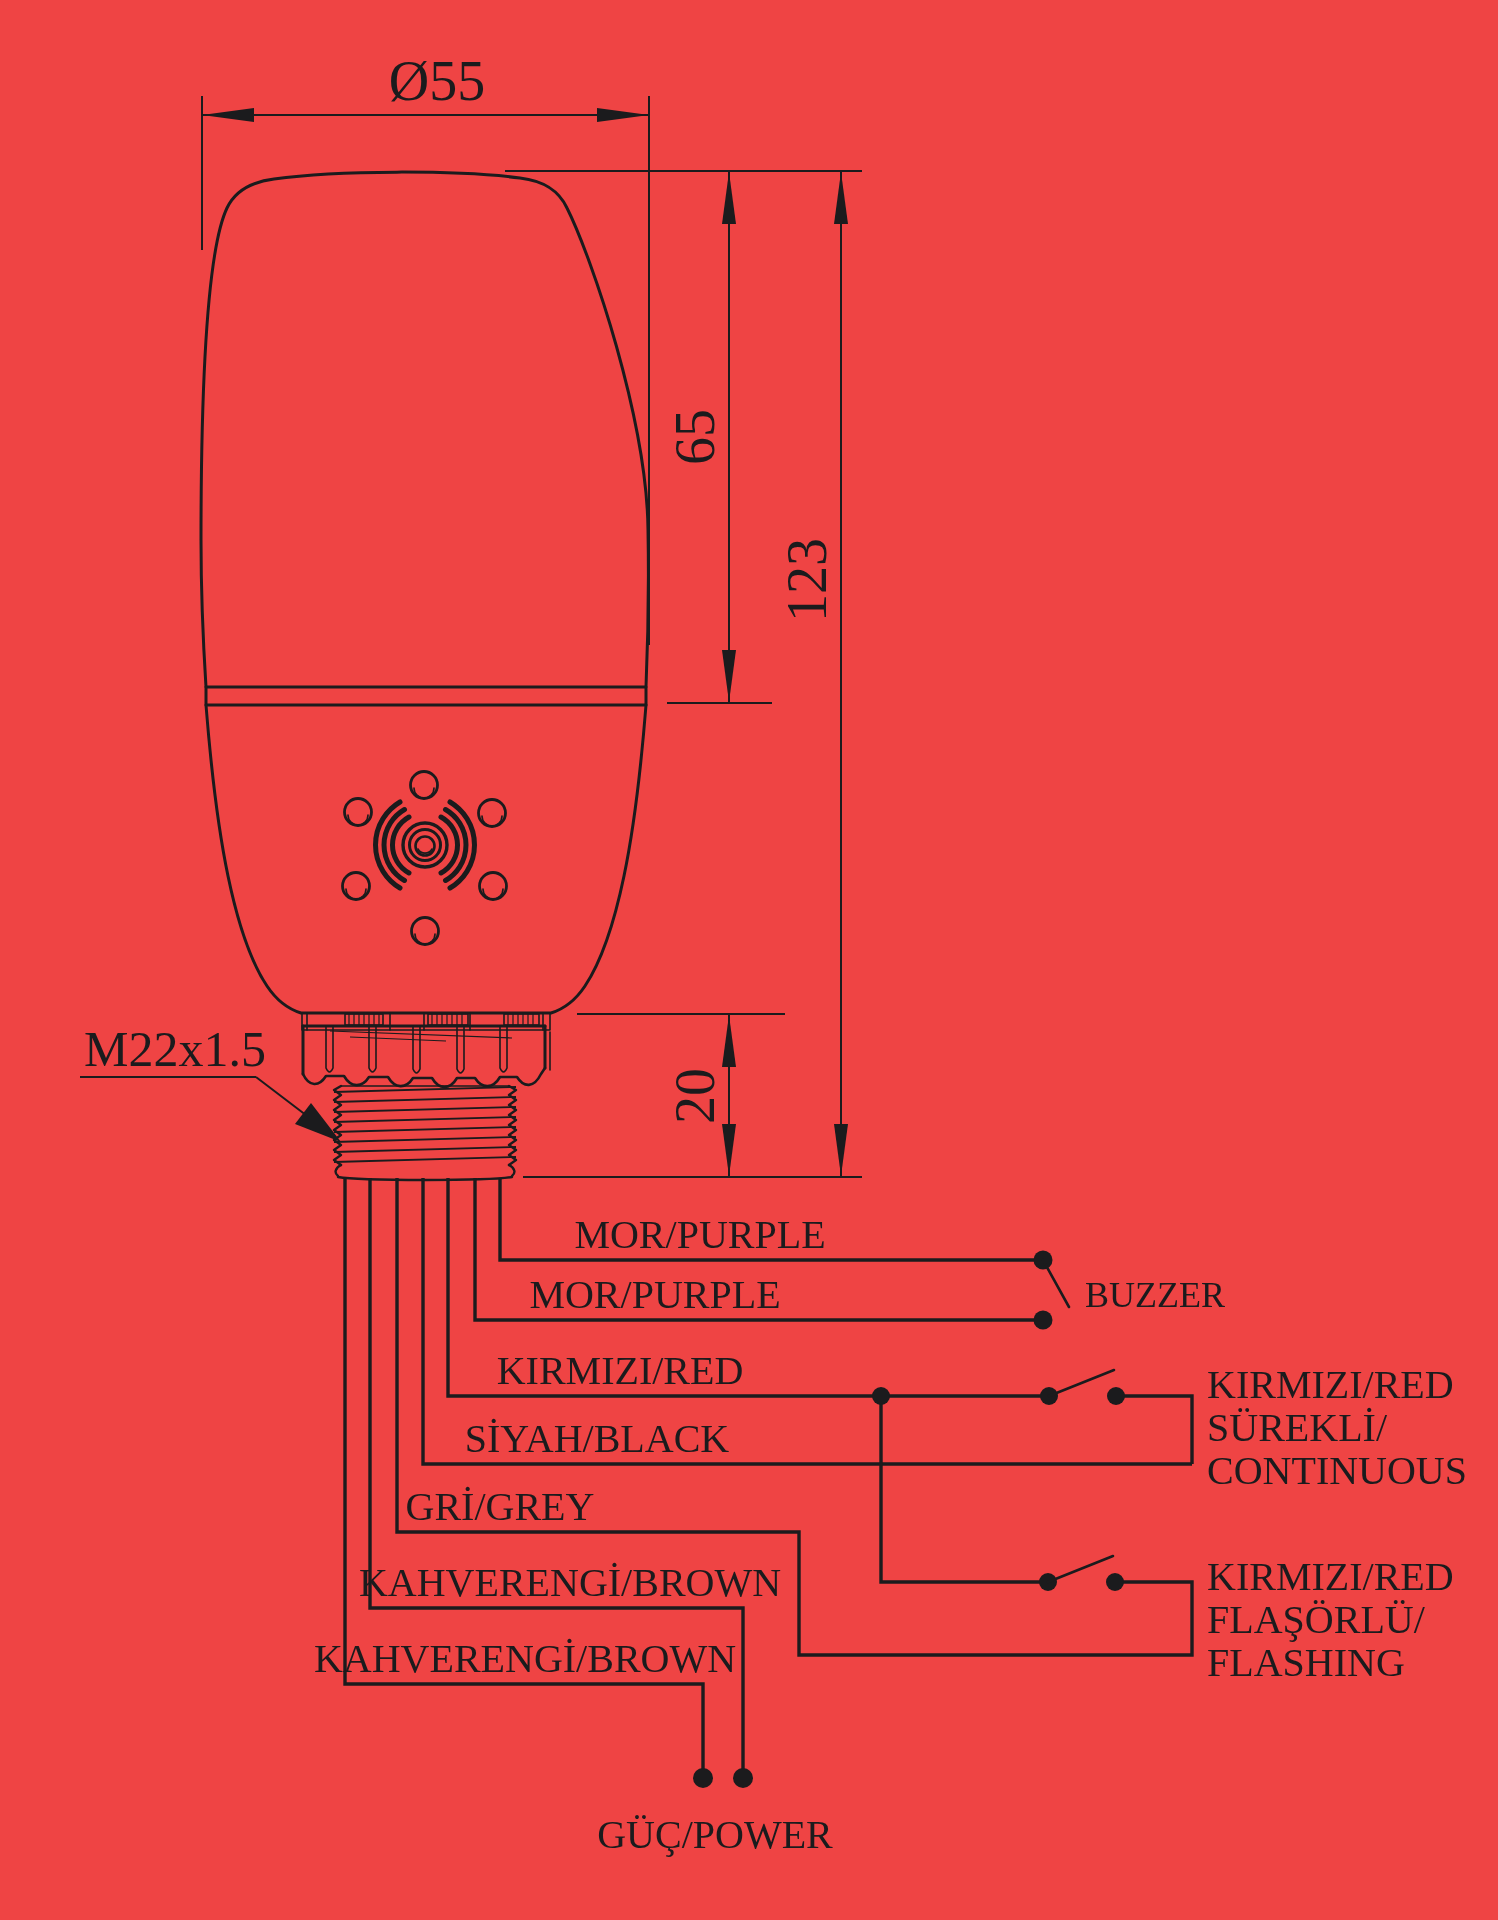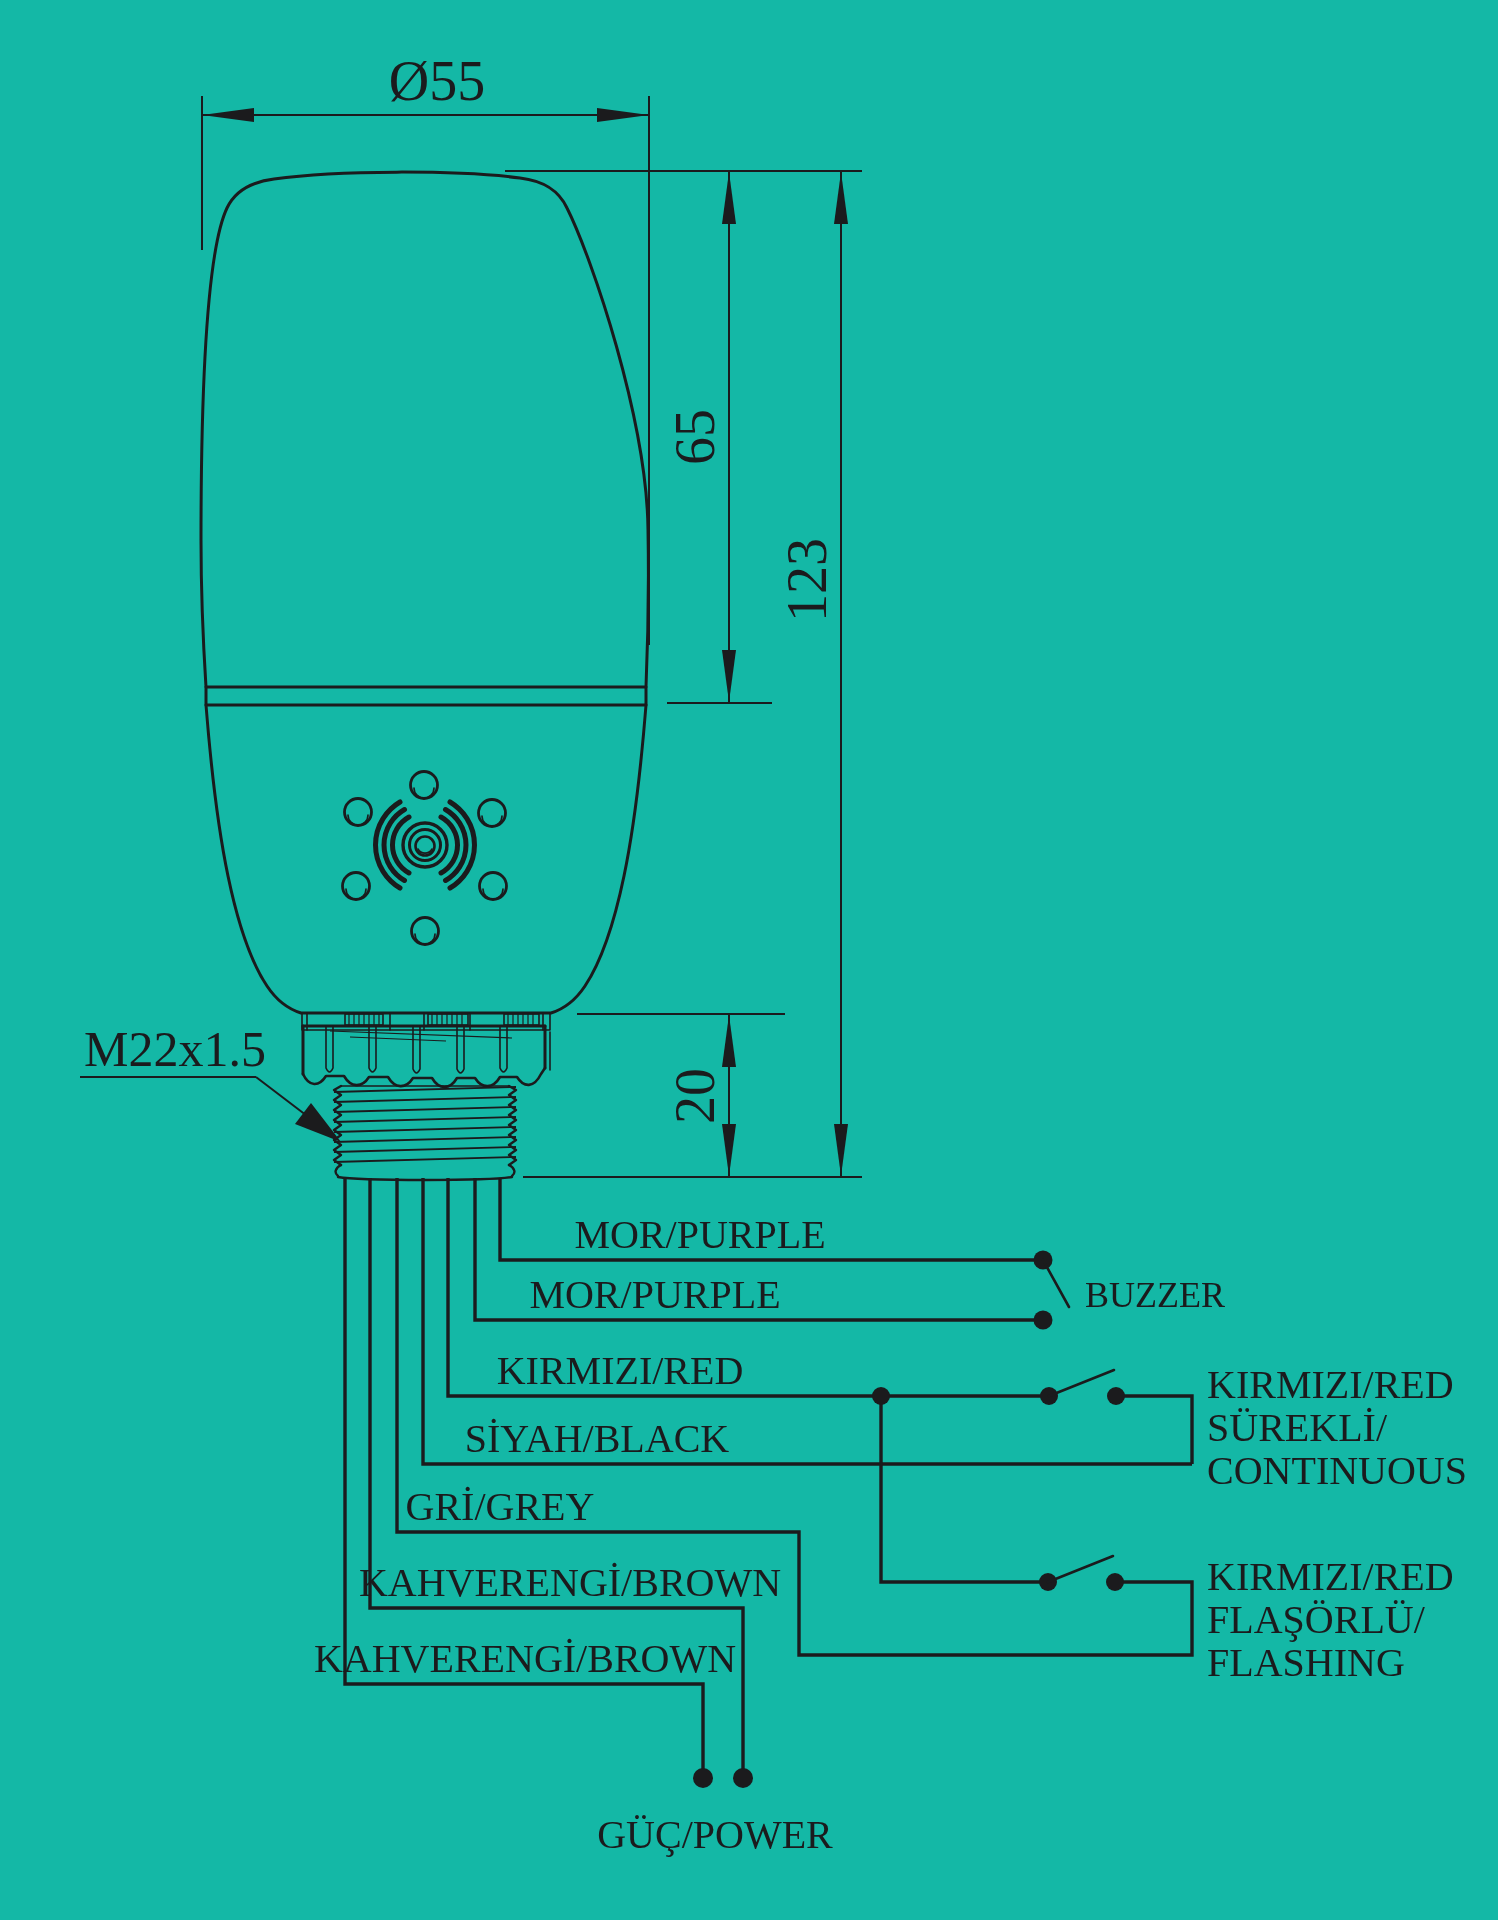--- a/index.html
+++ b/index.html
@@ -1,16 +1,16 @@
 <!DOCTYPE html>
 <html><head>
 <meta charset="utf-8">
 <style>
   html,body{margin:0;padding:0;background:#ffffff;}
-  .stage{position:relative;width:1498px;height:1920px;background:#14b8a6;overflow:hidden;}
+  .stage{position:relative;width:1498px;height:1920px;background:#ef4444;overflow:hidden;}
   svg{position:absolute;left:0;top:0;}
   .outline{fill:none;stroke:#1b1b1d;stroke-width:3;stroke-linejoin:round;stroke-linecap:round;}
   .thin{fill:none;stroke:#1b1b1d;stroke-width:1.6;stroke-linejoin:round;stroke-linecap:round;}
   .wire{fill:none;stroke:#1b1b1d;stroke-width:3.4;stroke-linejoin:miter;stroke-linecap:butt;}
   .dimline{fill:none;stroke:#1b1b1d;stroke-width:2;stroke-linecap:butt;}
   .arrow{fill:#1b1b1d;stroke:none;}
   .dot{fill:#1b1b1d;stroke:none;}
   .lever{fill:none;stroke:#1b1b1d;stroke-width:2.6;stroke-linecap:round;}
   .hatch{fill:none;stroke:#1b1b1d;stroke-width:1.2;}
   text{font-family:"Liberation Serif","DejaVu Serif",serif;fill:#1b1b1d;}

